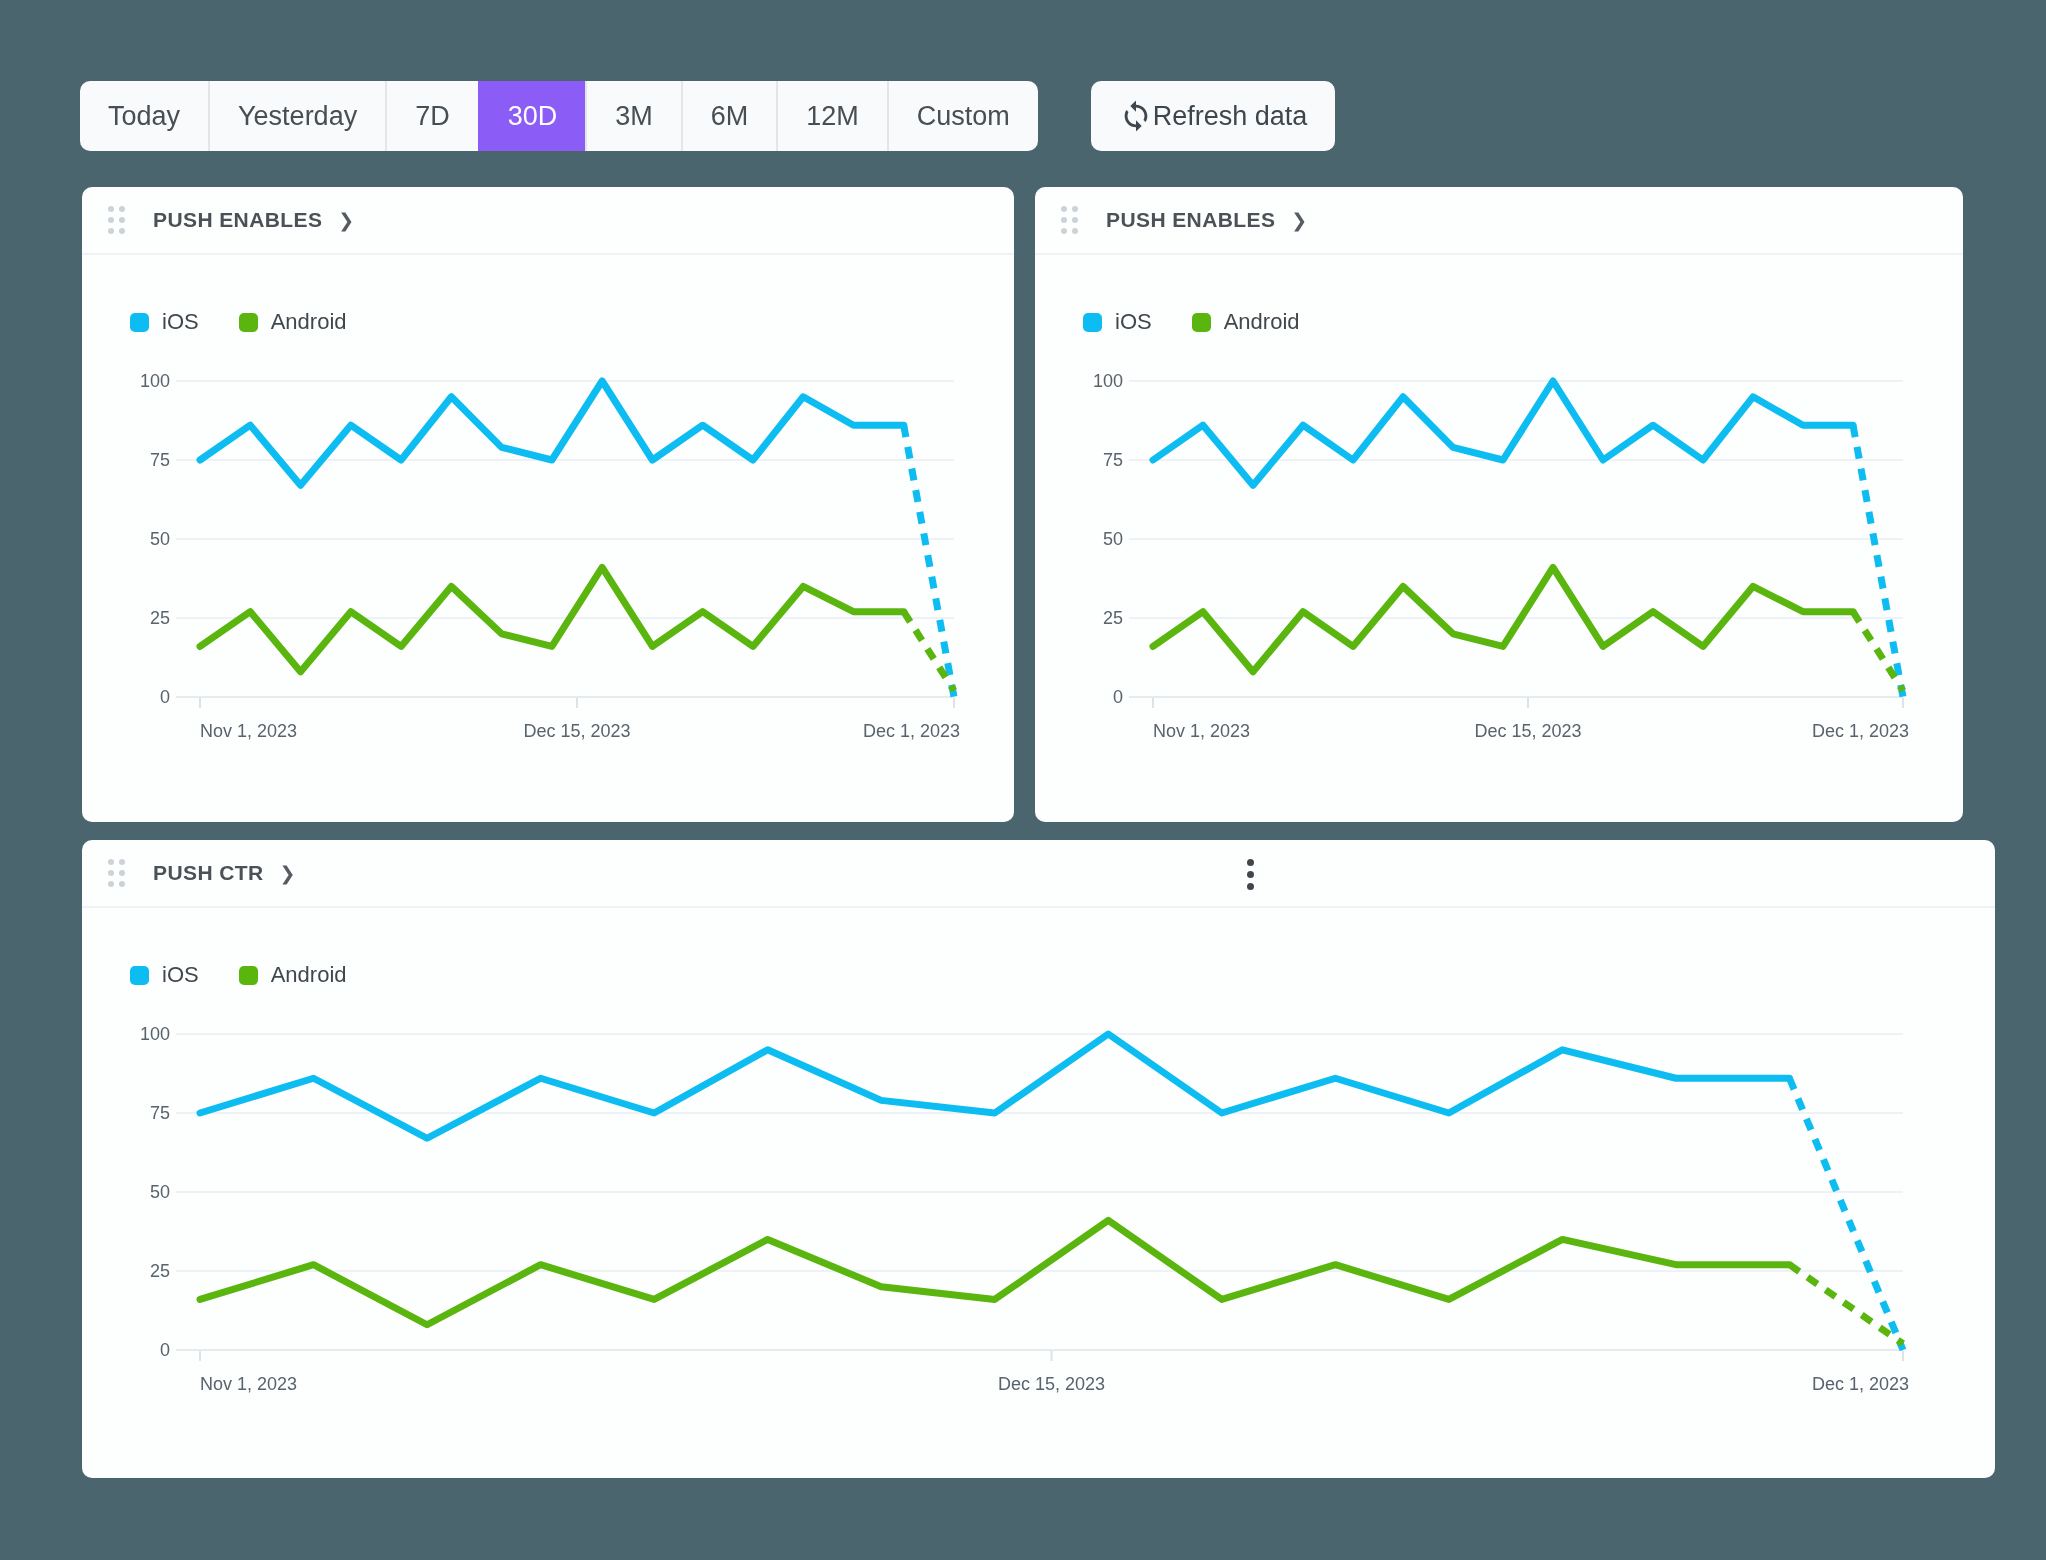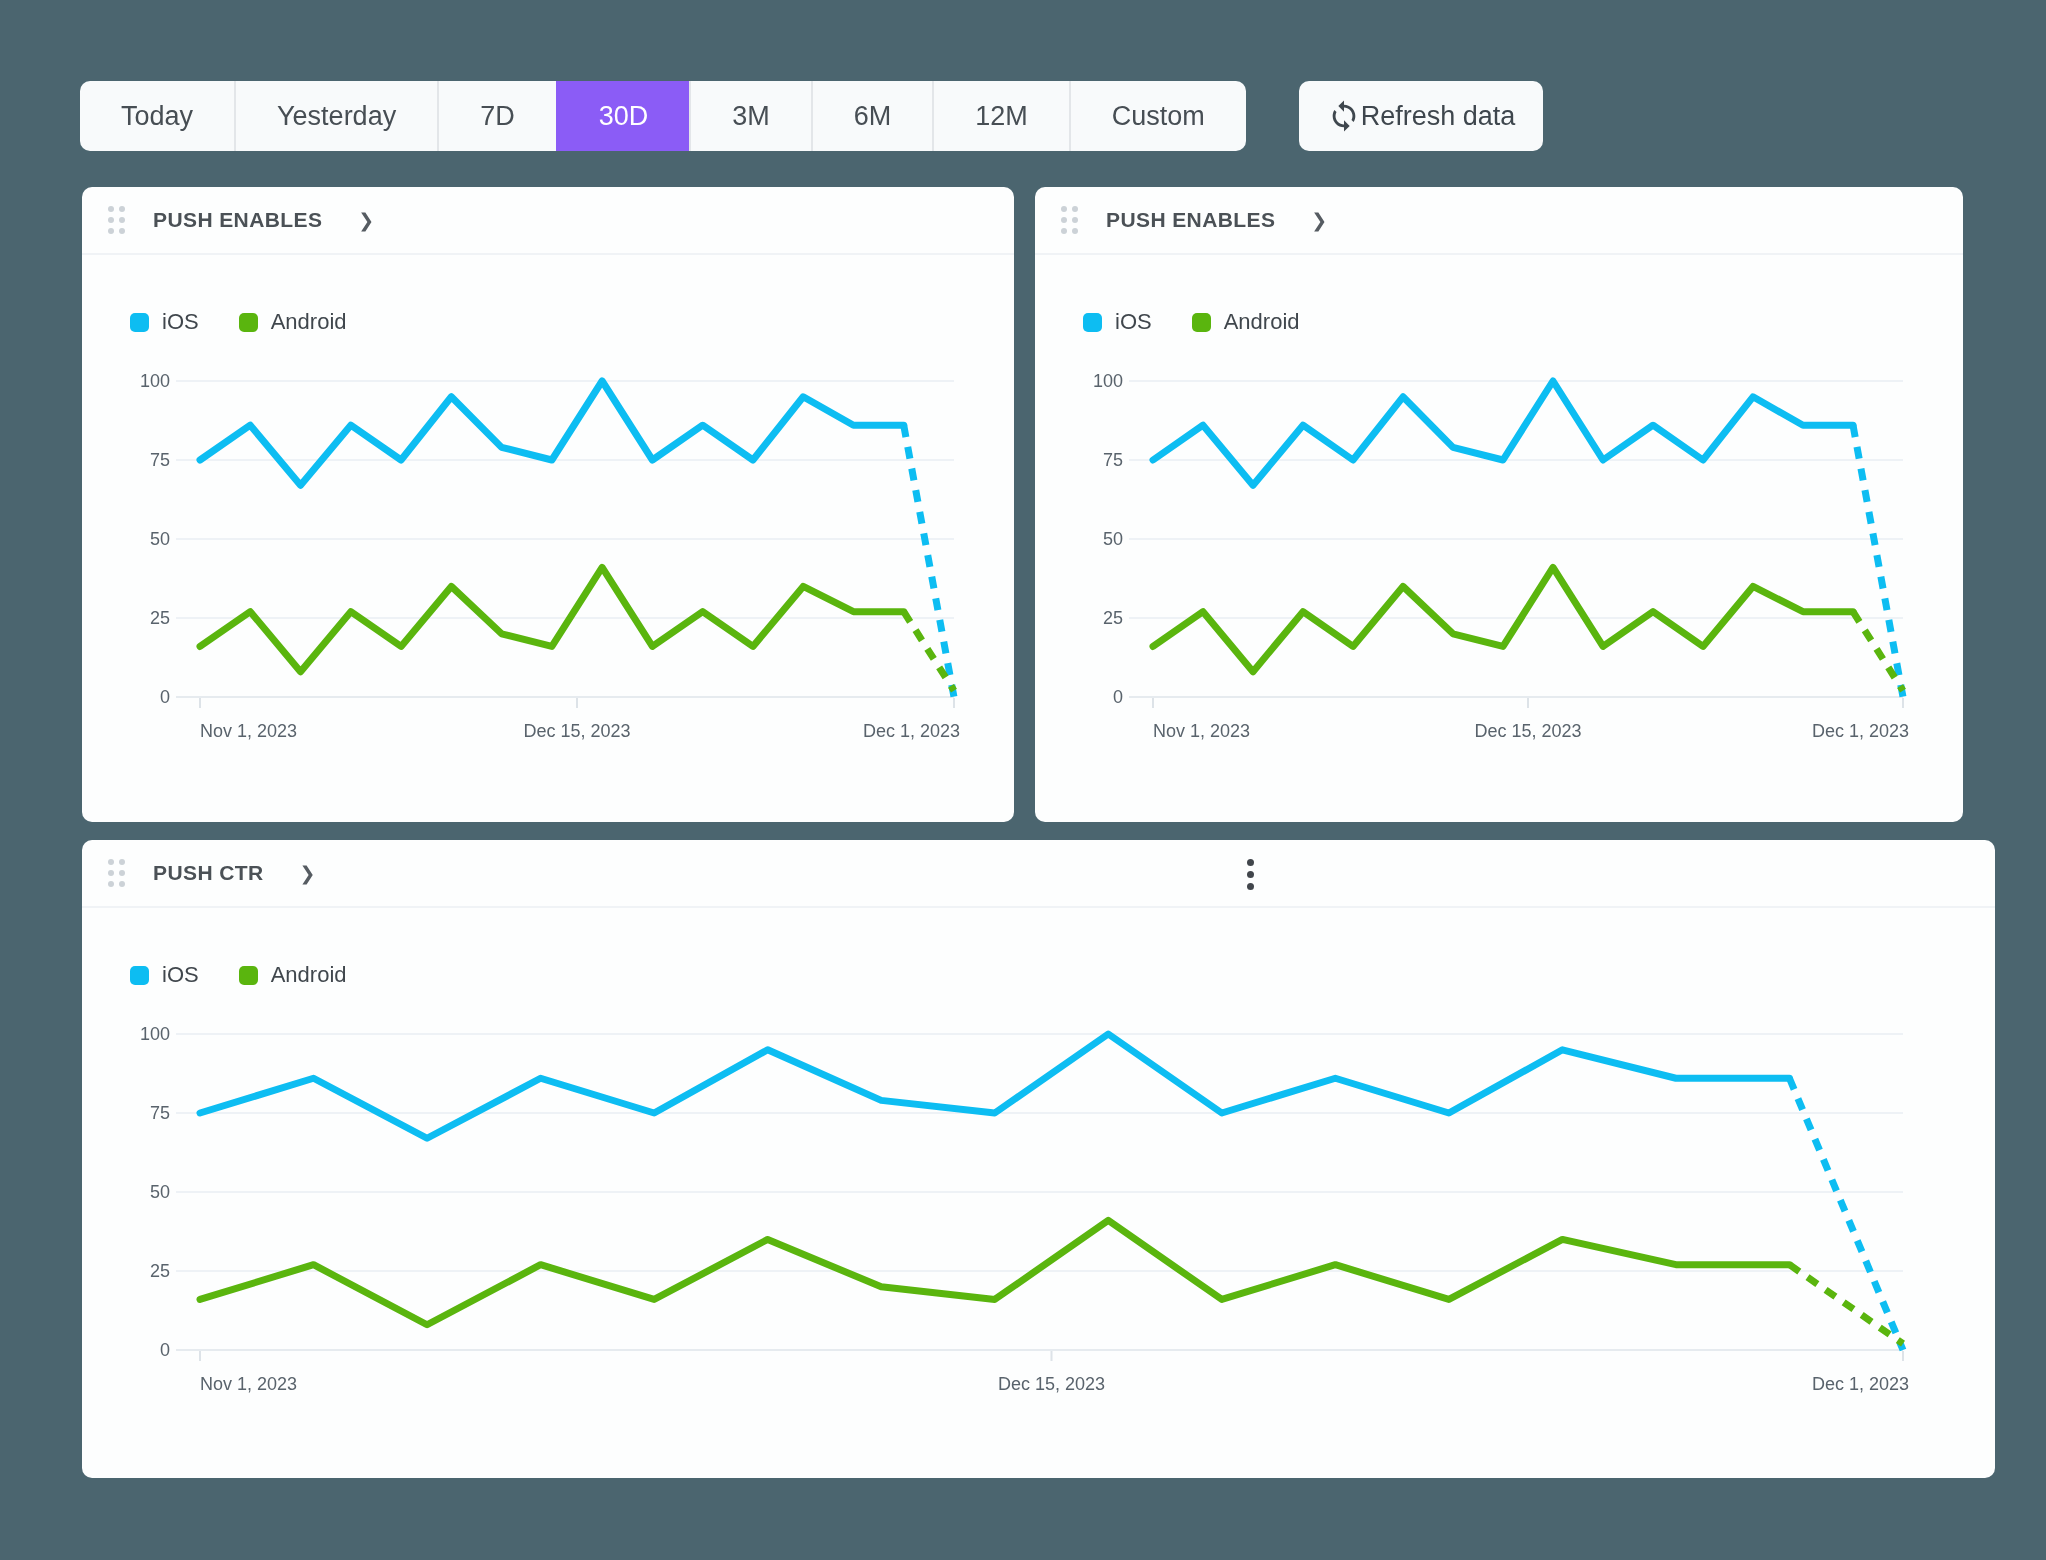--- a/index.html
+++ b/index.html
@@ -20,21 +20,21 @@
   .title {
     flex:1; font-size:40px; font-weight:700; color:#1b6cf5; letter-spacing:0.2px;
   }
   .range-group {
     display:flex; height:70px; border-radius:10px; overflow:hidden;
     background:#f8fafb; margin-right:53px;
   }
   .range-btn {
     border:none; background:transparent; cursor:pointer;
     font-family:"Liberation Sans", sans-serif;
-    font-size:27px; color:#474e54; padding:0 41px; height:70px;
+    font-size:27px; color:#474e54; padding:0 28px; height:70px;
     border-left:2px solid #e3e6e9;
   }
   .range-btn:first-child { border-left:none; }
   .range-btn.selected {
     background:#8b5cf6; color:#ffffff; border-left-color:transparent;
   }
   .refresh-btn {
     display:flex; align-items:center; gap:0;
     height:70px; padding:0 28px; border:none; border-radius:10px;
     background:#f8fafb; cursor:pointer;
@@ -53,21 +53,21 @@
 
   .card-header {
     position:relative; height:68px; display:flex; align-items:center;
     padding:0 26px; border-bottom:2px solid #f0f3f6;
   }
   .drag-handle {
     display:grid; grid-template-columns:repeat(2,6px); grid-auto-rows:6px;
     gap:5px; cursor:grab;
   }
   .drag-handle i { width:6px; height:6px; border-radius:50%; background:#ccd2d7; }
-  .card-title-link { display:flex; align-items:center; cursor:pointer; margin-left:28px;gap:20px; }
+  .card-title-link { display:flex; align-items:center; cursor:pointer; margin-left:28px; }
   .card-title {
     font-size:21px; font-weight:700; color:#4b5156; letter-spacing:0.4px;
   }
   .chevron { margin-left:16px; font-size:19px; color:#565c62; line-height:1; }
   .kebab {
     position:absolute; left:1146px; top:12px; width:44px; height:44px;
     display:flex; flex-direction:column; align-items:center; justify-content:center;
     gap:5px; background:transparent; border:none; cursor:pointer;
   }
   .kebab i { width:7px; height:7px; border-radius:50%; background:#41464c; }

